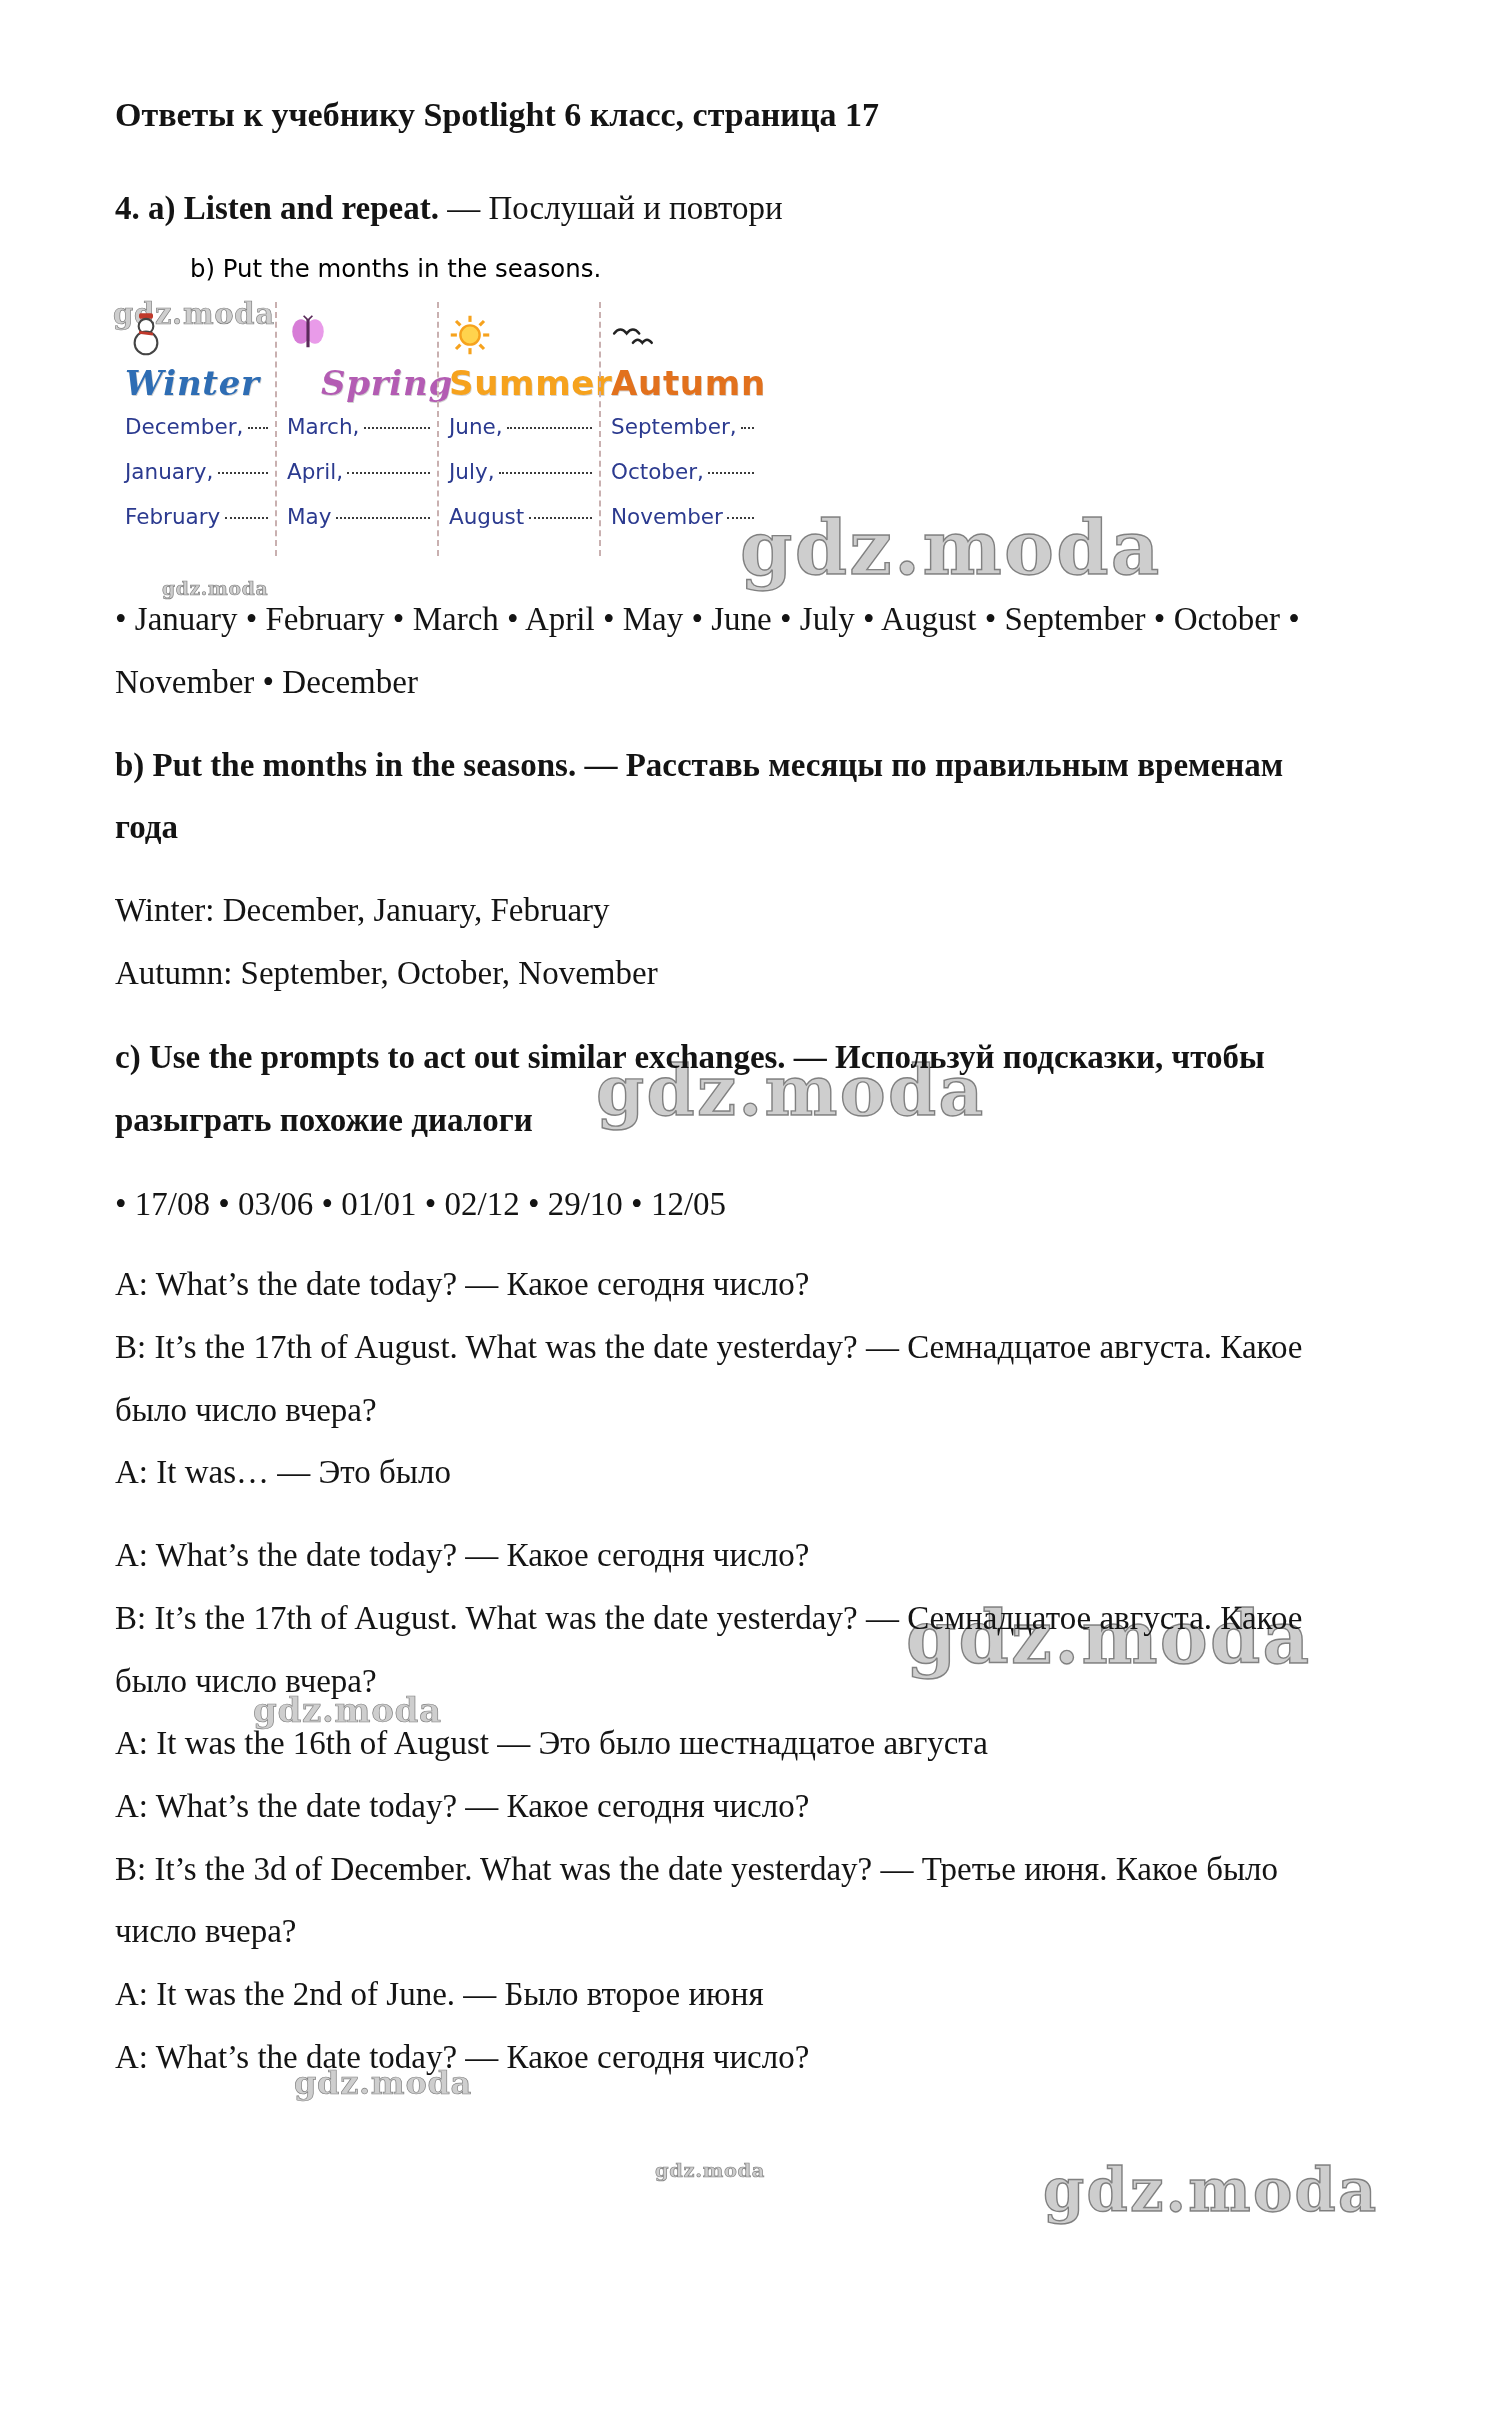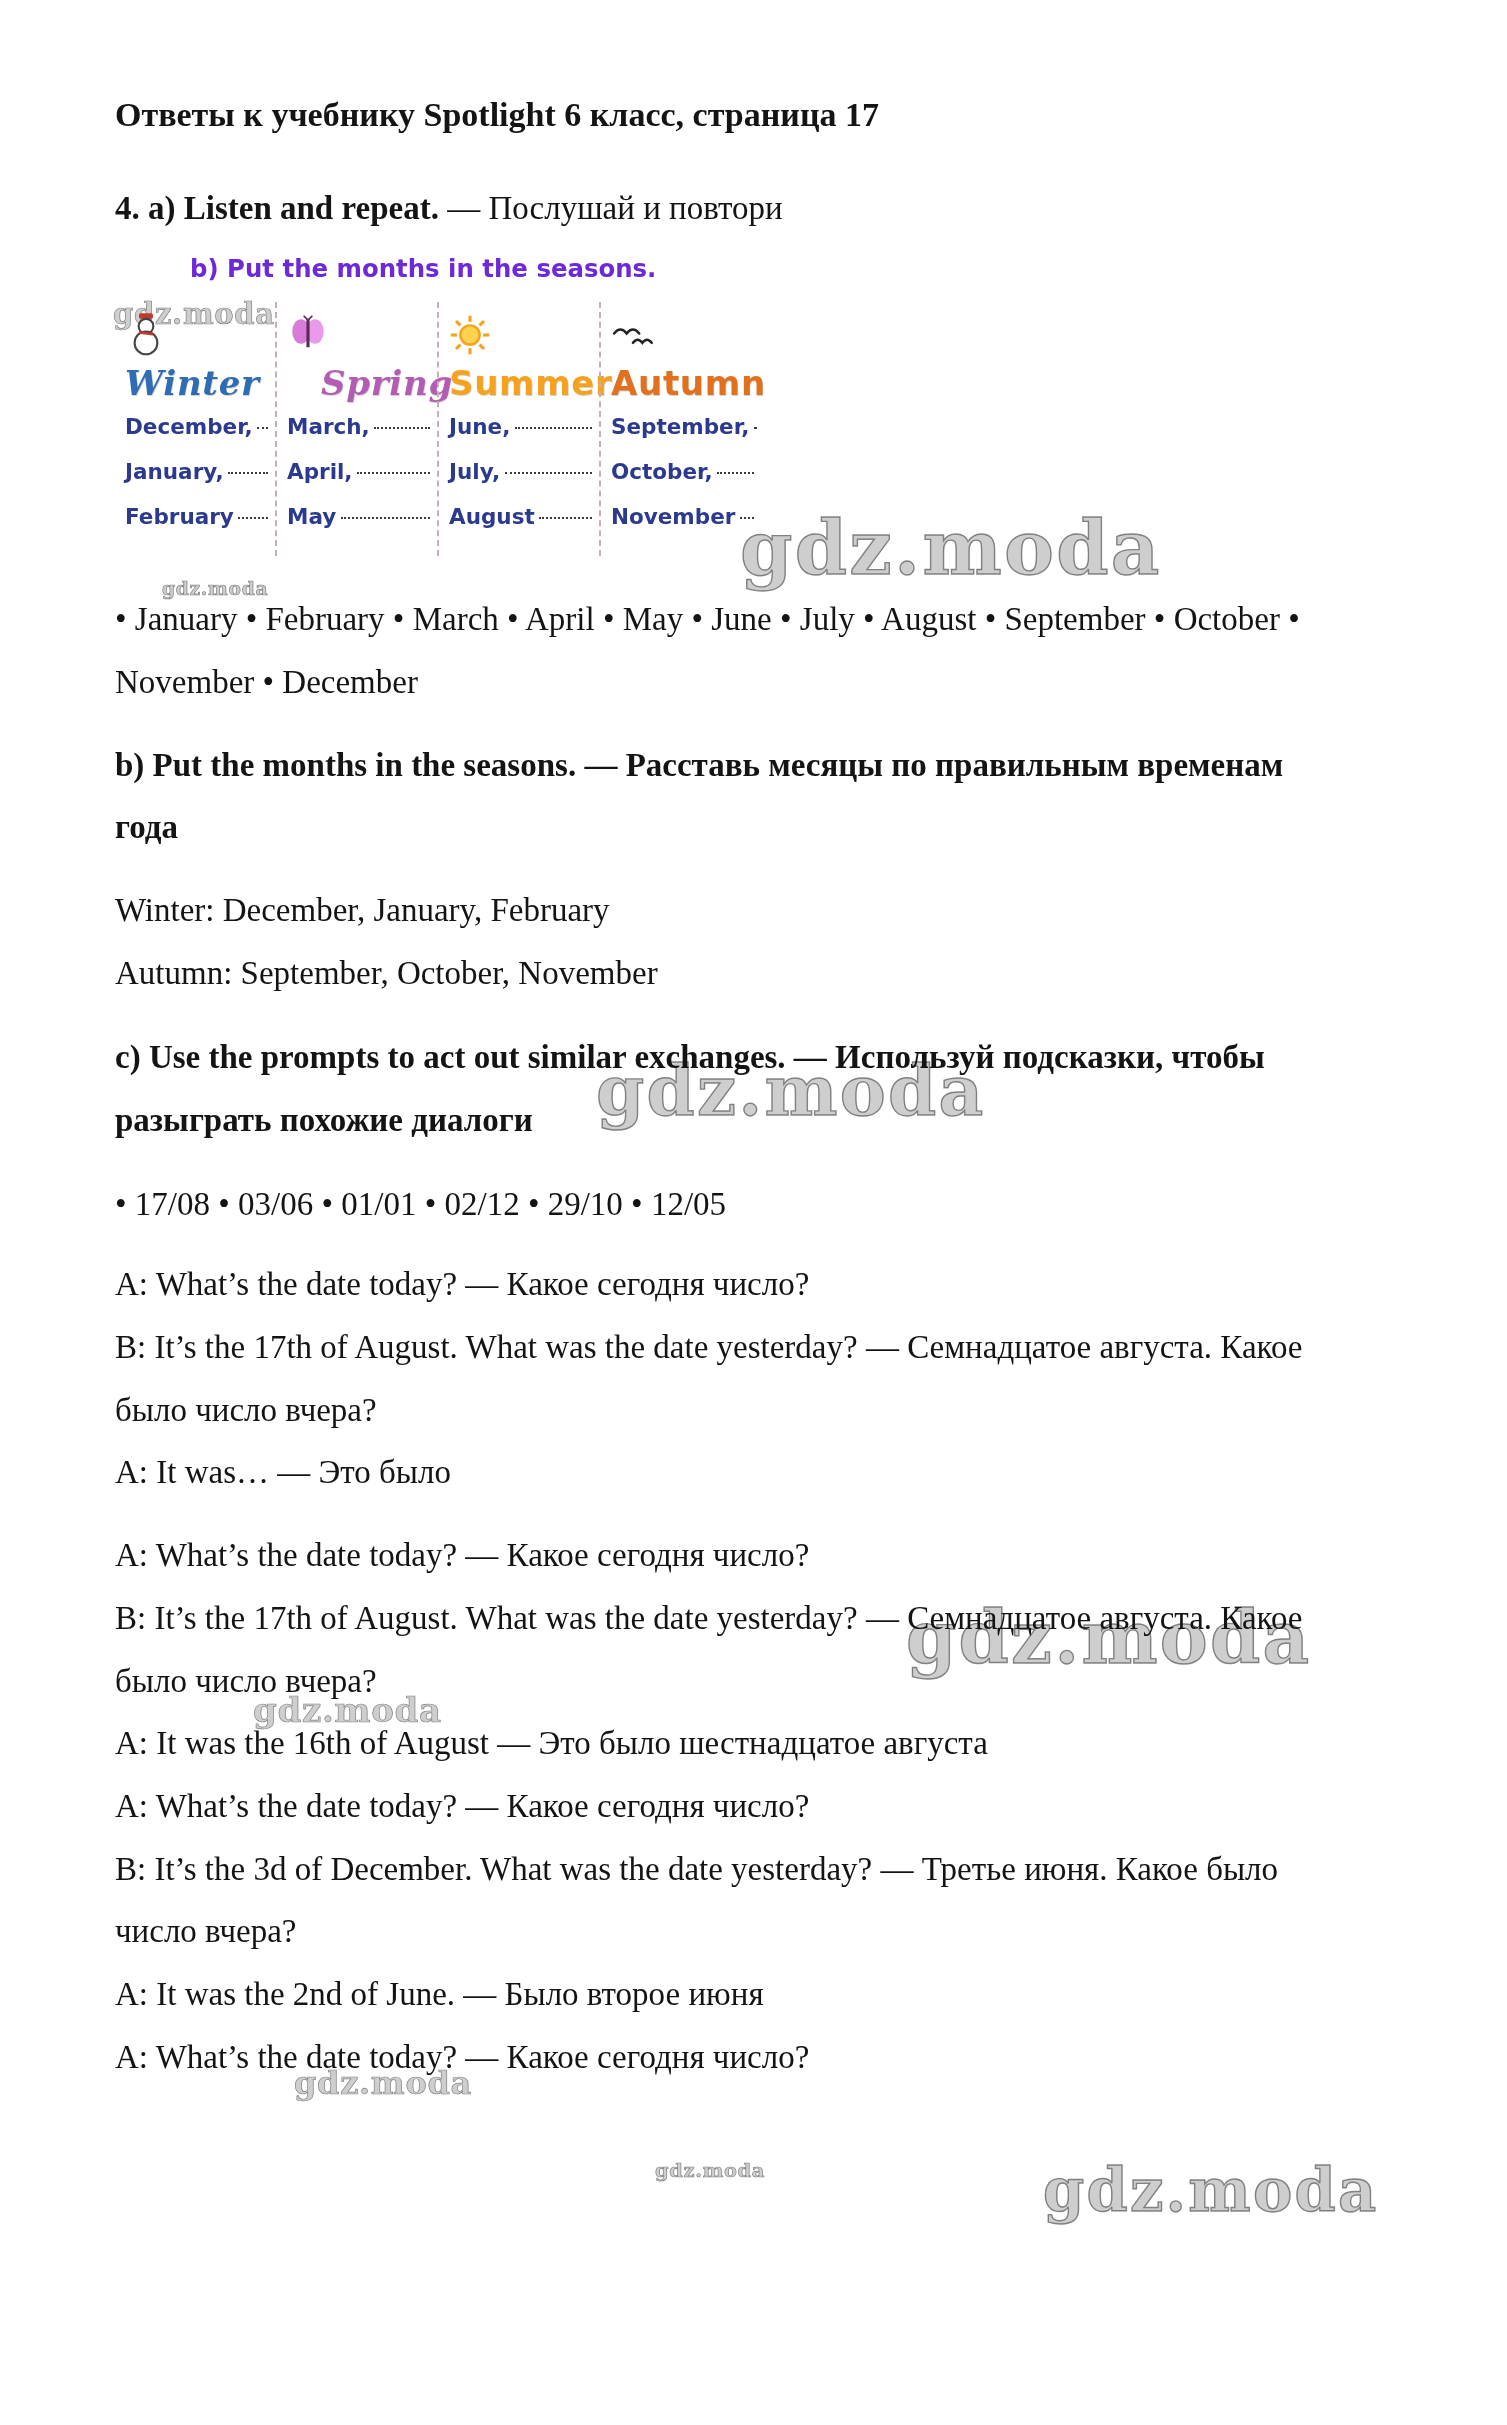--- a/index.html
+++ b/index.html
@@ -30,22 +30,22 @@
   .dialog-gap{margin-top:20px !important;}
 
   
   .figure{
     width:646px;
     margin:7.2px 0 32px 0;
     position:relative;
   }
   .fig-caption{
     font-family:"DejaVu Sans", sans-serif;
-    font-weight:bold;
-    color:#6d28d9;
+    font-weight:normal;
+    color:#000000;
     font-size:24.4px;
     margin:0 0 18.7px 75px;
   }
   .fig-table{display:flex;align-items:stretch;}
   .fig-col{flex:1;padding:4.3px 7.2px 7.2px 10px;min-width:0;}
   .fig-col + .fig-col{border-left:2.2px dashed #c9b0b0;}
   .fig-icon{height:57px;display:flex;align-items:center;}
   .season-name{
     font-size:34px;font-weight:bold;
     font-family:"DejaVu Serif", serif;
@@ -53,21 +53,21 @@
     margin-bottom:10px;line-height:1.2;
     text-shadow:0.7px 0.7px 0 rgba(0,0,0,0.18);
   }
   .col-winter .season-name{color:#2e6db4;font-style:italic;}
   .col-spring .season-name{color:#b35cb3;font-style:italic;margin-left:34px;}
   .col-summer .season-name{color:#f6a21d;font-family:"DejaVu Sans", sans-serif;}
   .col-autumn .season-name{color:#e2711d;font-family:"DejaVu Sans", sans-serif;}
   .month-row{
     display:flex;align-items:baseline;
     font-family:"DejaVu Sans", sans-serif;
-    font-weight:bold;font-size:21.5px;
+    font-weight:normal;font-size:21.5px;
     color:#2b3a8f;height:45px;
   }
   .month-row .dots{
     flex:1;border-bottom:2.2px dotted #3a3a3a;
     margin-left:4.3px;transform:translateY(-5px);
   }
 
   
   .wm{
     position:absolute;

